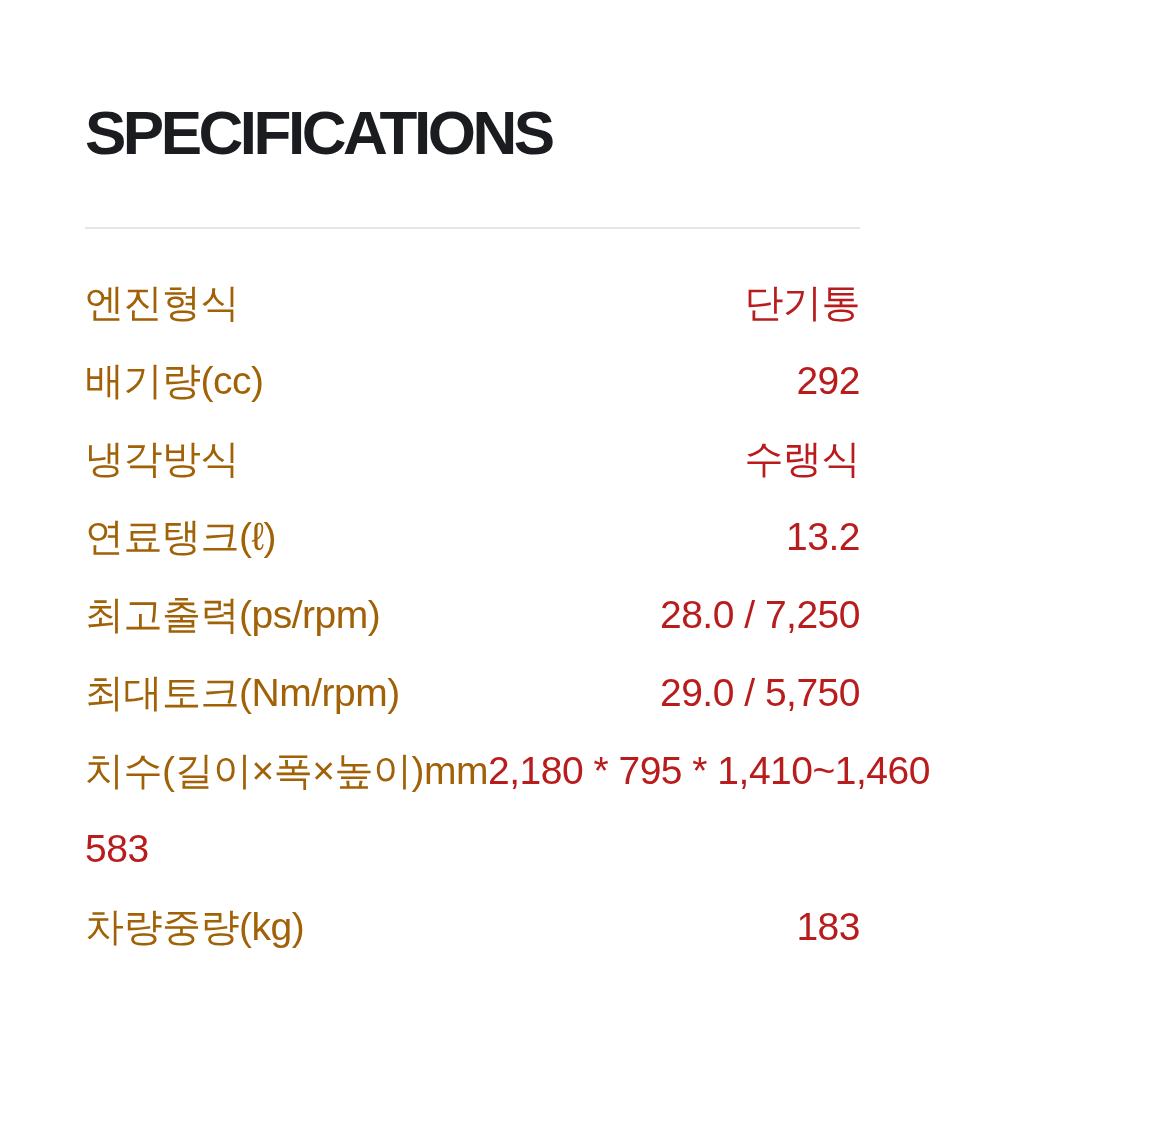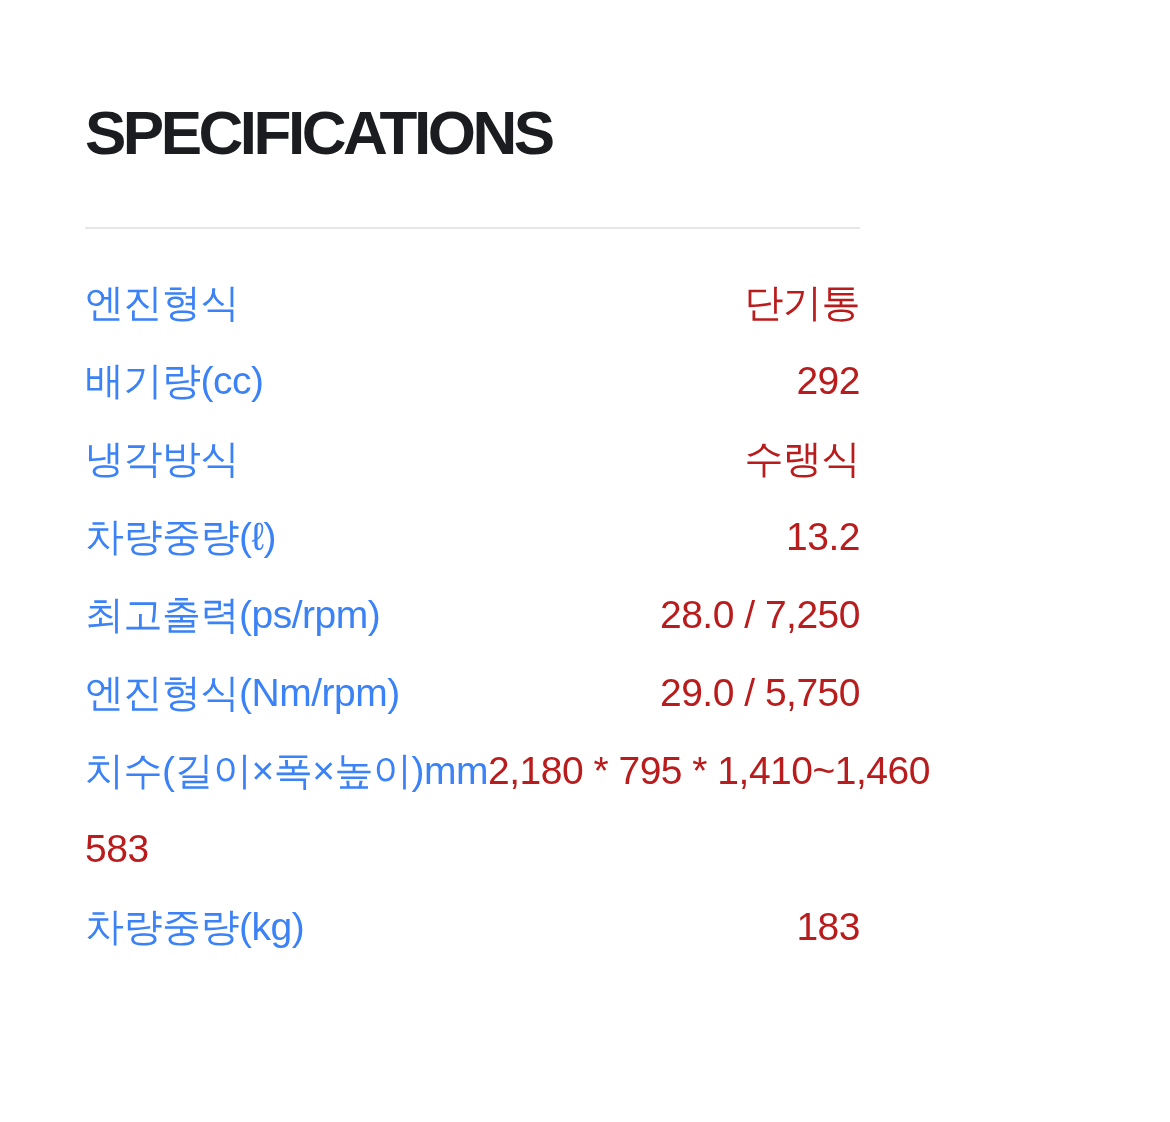--- a/index.html
+++ b/index.html
@@ -41,21 +41,21 @@
   }
   .spec-row {
     height: 78px;
     display: flex;
     justify-content: space-between;
     align-items: center;
   }
   .spec-label {
     font-size: 39px;
     letter-spacing: -0.5px;
-    color: #3b82f6;
+    color: #a16207;
     white-space: nowrap;
   }
   .spec-value {
     font-size: 39px;
     letter-spacing: -0.5px;
     color: #b91c1c;
     white-space: nowrap;
     text-align: right;
   }
 </style>
@@ -75,29 +75,29 @@
     </li>
     <li class="spec-row">
       <span class="spec-label">배기량(cc)</span>
       <span class="spec-value">292</span>
     </li>
     <li class="spec-row">
       <span class="spec-label">냉각방식</span>
       <span class="spec-value">수랭식</span>
     </li>
     <li class="spec-row">
-      <span class="spec-label">차량중량(ℓ)</span>
+      <span class="spec-label">연료탱크(ℓ)</span>
       <span class="spec-value">13.2</span>
     </li>
     <li class="spec-row">
       <span class="spec-label">최고출력(ps/rpm)</span>
       <span class="spec-value">28.0 / 7,250</span>
     </li>
     <li class="spec-row">
-      <span class="spec-label">엔진형식(Nm/rpm)</span>
+      <span class="spec-label">최대토크(Nm/rpm)</span>
       <span class="spec-value">29.0 / 5,750</span>
     </li>
     <li class="spec-row">
       <span class="spec-label">치수(길이×폭×높이)mm</span>
       <span class="spec-value">2,180 * 795 * 1,410~1,460</span>
     </li>
     <li class="spec-row">
       <span class="spec-value">583</span>
     </li>
     <li class="spec-row">

